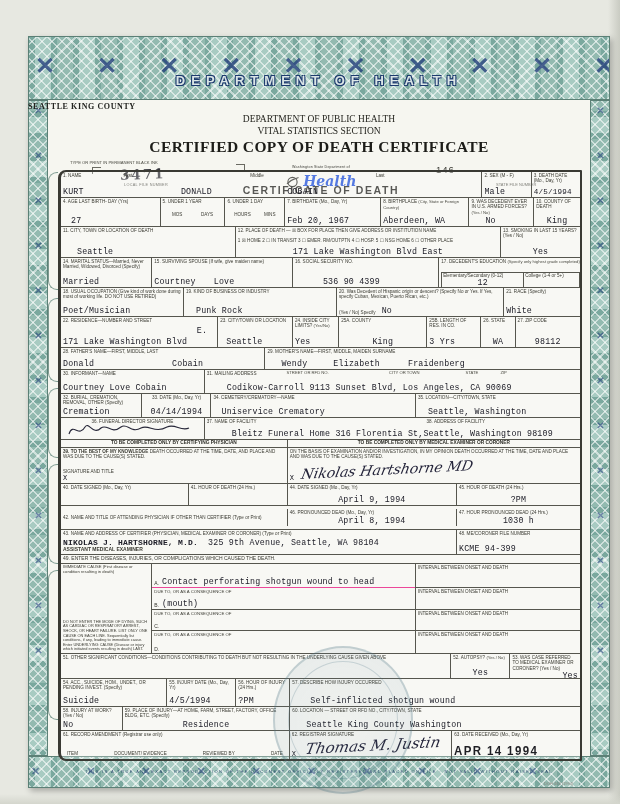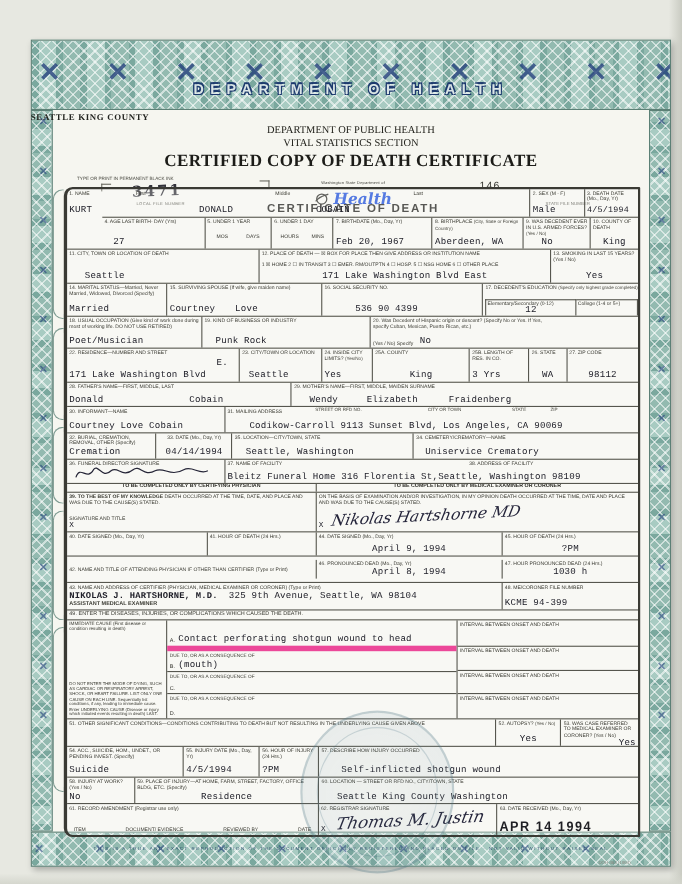--- a/index.html
+++ b/index.html
@@ -144,21 +144,21 @@
       <div class="c" style="width:9.5%;">
         <div class="lbl">2. SEX (M - F)</div>
         <div class="val">Male</div>
       </div>
       <div class="c" style="width:9.5%;">
         <div class="lbl">3. DEATH DATE (Mo., Day, Yr)</div>
         <div class="val" style="font-size:7.6px;">4/5/1994</div>
       </div>
     </div>
 
-    <div class="row" style="height:29px;margin-left:32px;">
+    <div class="row" style="height:29px;">
       <div class="c nb" style="width:19%;">
         <div class="lbl">4. AGE LAST BIRTH- DAY (Yrs)</div>
         <div class="val" style="padding-left:8px;">27</div>
       </div>
       <div class="c" style="width:12.5%;">
         <div class="lbl">5. UNDER 1 YEAR</div>
         <div class="lbl sm" style="display:flex;justify-content:space-around;">
           <span>MOS</span>
             <span>DAYS</span>
         </div>
@@ -242,20 +242,24 @@
       <div class="c" style="width:29.5%;">
         <div class="lbl">19. KIND OF BUSINESS OR INDUSTRY</div>
         <div class="val" style="padding-left:10px;">Punk Rock</div>
       </div>
       <div class="c" style="width:32.2%;">
         <div class="lbl">20. Was Decedent of Hispanic origin or descent? (Specify No or Yes. If Yes, specify Cuban, Mexican, Puerto Rican, etc.)</div>
         <div style="display:flex;align-items:flex-end;gap:6px;">
           <span class="lbl sm">(Yes / No) Specify</span>
           <span class="val">No</span>
         </div>
+      </div>
+      <div class="c" style="width:14.8%;">
+        <div class="lbl">21. RACE (Specify)</div>
+        <div class="val">White</div>
       </div>
     </div>
 
     <div class="row" style="height:31px;">
       <div class="c nb" style="width:30.1%;">
         <div class="lbl">22. RESIDENCE—NUMBER AND STREET</div>
         <div class="val" style="position:absolute;right:10px;top:9px;">E.</div>
         <div class="val">171 Lake Washington Blvd</div>
       </div>
       <div class="c" style="width:14.4%;">
@@ -314,31 +318,31 @@
 
     <div class="row" style="height:24px;">
       <div class="c nb" style="width:15.5%;">
         <div class="lbl">32. BURIAL, CREMATION, REMOVAL, OTHER (Specify)</div>
         <div class="val">Cremation</div>
       </div>
       <div class="c" style="width:13.3%;align-items:center;">
         <div class="lbl">33. DATE (Mo., Day, Yr)</div>
         <div class="val">04/14/1994</div>
       </div>
+      <div class="c" style="width:39.4%;">
+        <div class="lbl">34. CEMETERY/CREMATORY—NAME</div>
+        <div class="val" style="padding-left:8px;">Uniservice Crematory</div>
+      </div>
       <div class="c" style="width:31.8%;">
         <div class="lbl">35. LOCATION—CITY/TOWN, STATE</div>
         <div class="val" style="padding-left:10px;">Seattle, Washington</div>
       </div>
-      <div class="c" style="width:39.4%;">
-        <div class="lbl">34. CEMETERY/CREMATORY—NAME</div>
-        <div class="val" style="padding-left:8px;">Uniservice Crematory</div>
-      </div>
-    </div>
-
-    <div class="row" style="height:22px;">
+    </div>
+
+    <div class="row" style="height:22px;text-align:center;">
       <div class="c nb" style="width:27.5%;">
         <div class="lbl">36. FUNERAL DIRECTOR SIGNATURE</div>
         <svg width="128" height="18" viewBox="0 0 128 18" style="position:absolute;left:4px;top:2px;overflow:visible;">
           <path d="M4 14 C8 2 14 18 20 7 C24 1 28 16 36 8 C42 3 46 15 56 7 C62 2 66 14 76 8 C84 4 90 14 102 7 C110 3 116 12 124 8" fill="none" stroke="#262638" stroke-width="1.1"></path>
         </svg>
       </div>
       <div class="c" style="width:72.5%;">
         <div class="lbl" style="display:flex;">
           <span>37. NAME OF FACILITY</span>
           <span style="margin-left:170px;">38. ADDRESS OF FACILITY</span>
@@ -435,21 +439,21 @@
         <div class="lbl" style="font-size:4.2px;">IMMEDIATE CAUSE (First disease or condition resulting in death)</div>
         <div class="lbl" style="font-size:3.9px;margin-top:2px;">DO NOT ENTER THE MODE OF DYING, SUCH AS CARDIAC OR RESPIRATORY ARREST, SHOCK, OR HEART FAILURE. LIST ONLY ONE CAUSE ON EACH LINE. Sequentially list conditions, if any, leading to immediate cause. Enter UNDERLYING CAUSE (Disease or injury which initiated events resulting in death) LAST.</div>
       </div>
       <div style="width:50.8%;display:flex;flex-direction:column;border-left:1px solid #56564e;">
         <div class="c nb" style="height:23px;width:100%;">
           <div class="cause-line" style="margin-top:auto;">
             <span class="letter">A.</span>
             <span class="val">Contact perforating shotgun wound to head</span>
           </div>
         </div>
-        <div class="c nb" style="height:23px;width:100%;border-top:5px solid #ec4899;">
+        <div class="c nb" style="height:23px;width:100%;border-top:1px solid #ec4899;">
           <div class="due">DUE TO, OR AS A CONSEQUENCE OF</div>
           <div class="cause-line">
             <span class="letter">B.</span>
             <span class="val">(mouth)</span>
           </div>
         </div>
         <div class="c nb" style="height:21px;width:100%;border-top:1px solid #56564e;">
           <div class="due">DUE TO, OR AS A CONSEQUENCE OF</div>
           <div class="cause-line">
             <span class="letter">C.</span>

